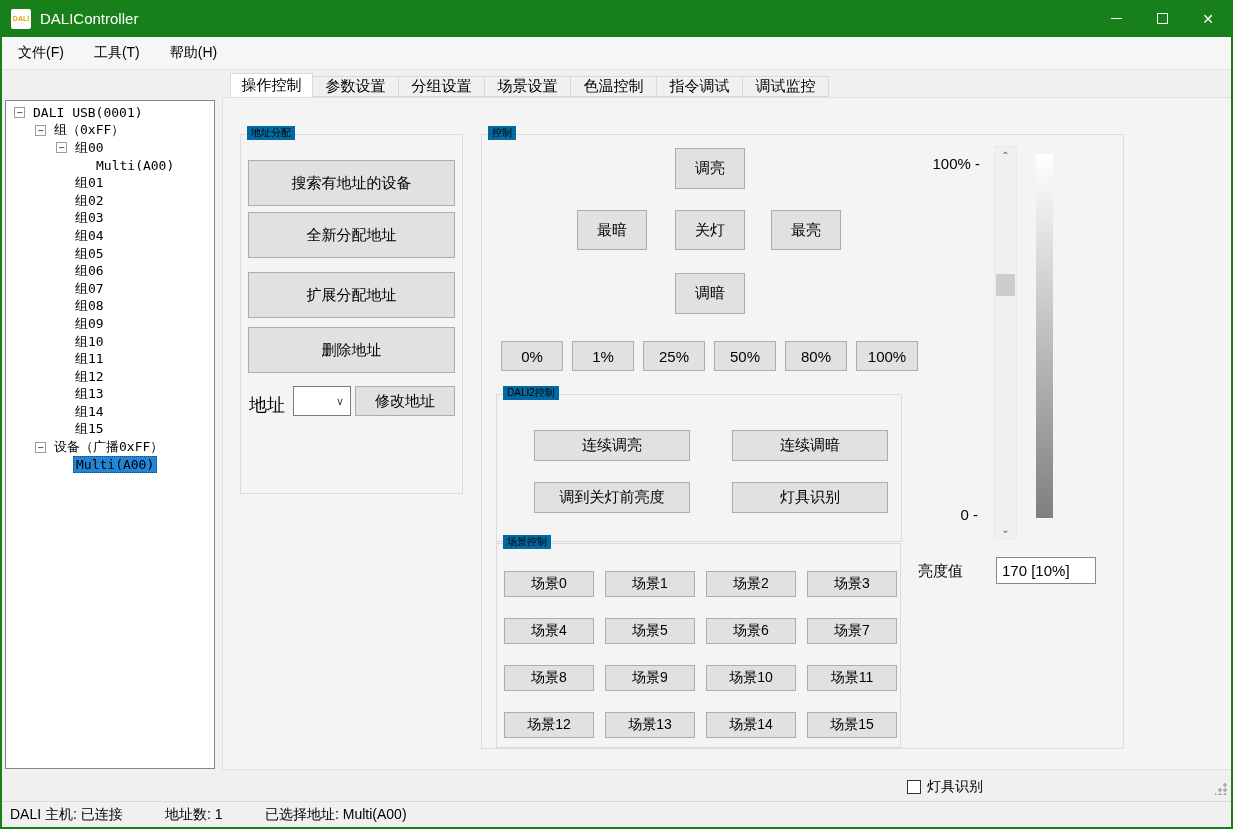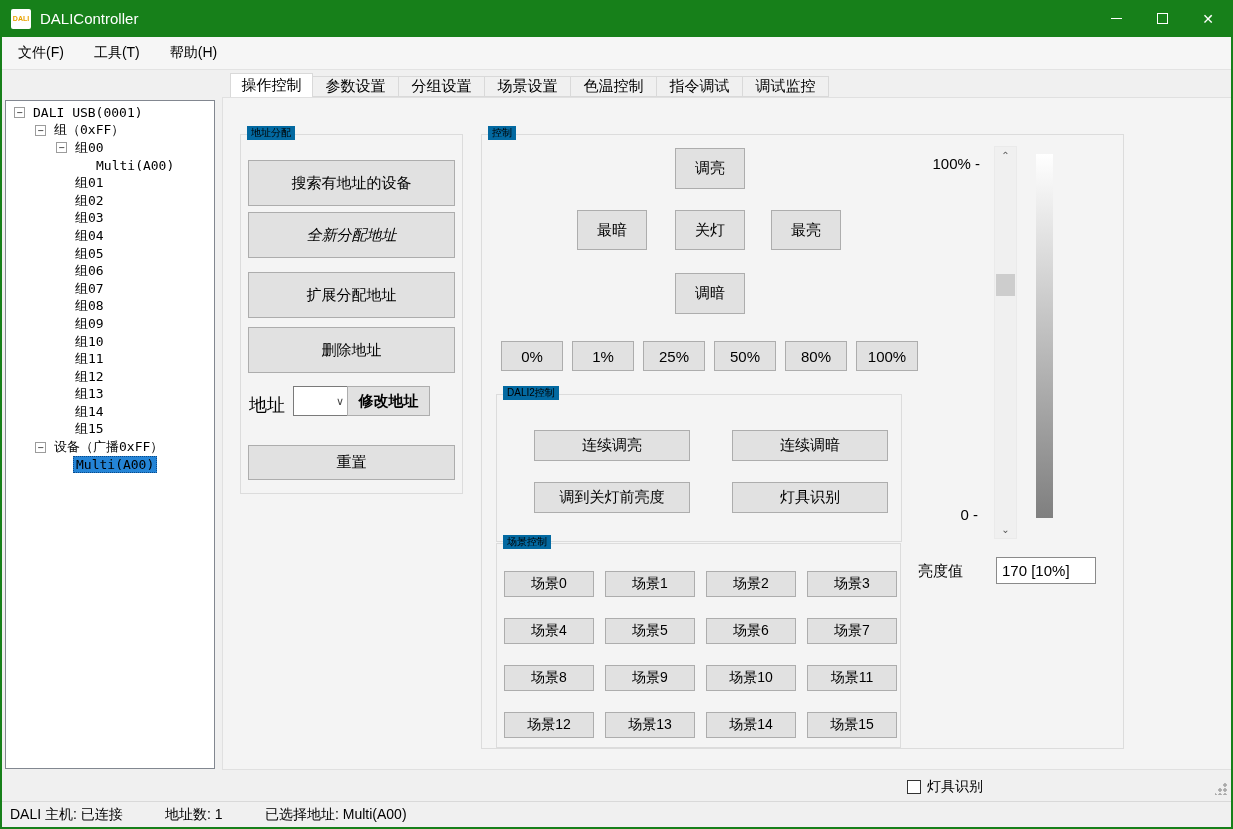--- a/index.html
+++ b/index.html
@@ -206,24 +206,23 @@
 
   <div class="tabpage">
 
     <div class="groupbox" id="addr-group" style="left:17px; top:36px; width:223px; height:360px;">
       <span class="gb-title">地址分配</span>
       <span class="addr-label">地址</span>
       <div class="combo">
         <span></span>
         <span class="chev">∨</span>
       </div>
-      <button class="btn" style="left:106px; top:251px; width:83px; height:30px;font-weight:bold;">修改地址</button>
-      <button class="btn" style="left:7px; top:310px; width:207px; height:35px;">重置</button>
+      <button class="btn" style="left:114px; top:251px; width:100px; height:30px;">修改地址</button>
     <button class="btn addr-btn" style="top: 25px;">搜索有地址的设备</button>
-        <button class="btn addr-btn" style="top: 77px; font-style: italic;">全新分配地址</button>
+        <button class="btn addr-btn" style="top: 77px;">全新分配地址</button>
         <button class="btn addr-btn" style="top: 137px;">扩展分配地址</button>
         <button class="btn addr-btn" style="top: 192px;">删除地址</button>
       </div>
 
     <div class="groupbox" id="ctl-group" style="left:258px; top:36px; width:643px; height:615px;">
       <span class="gb-title">控制</span>
       <button class="btn ctl-btn" style="left:193px; top:13px;">调亮</button>
       <button class="btn ctl-btn" style="left:95px;  top:75px; height:40px;">最暗</button>
       <button class="btn ctl-btn" style="left:193px; top:75px; height:40px;">关灯</button>
       <button class="btn ctl-btn" style="left:289px; top:75px; height:40px;">最亮</button>

